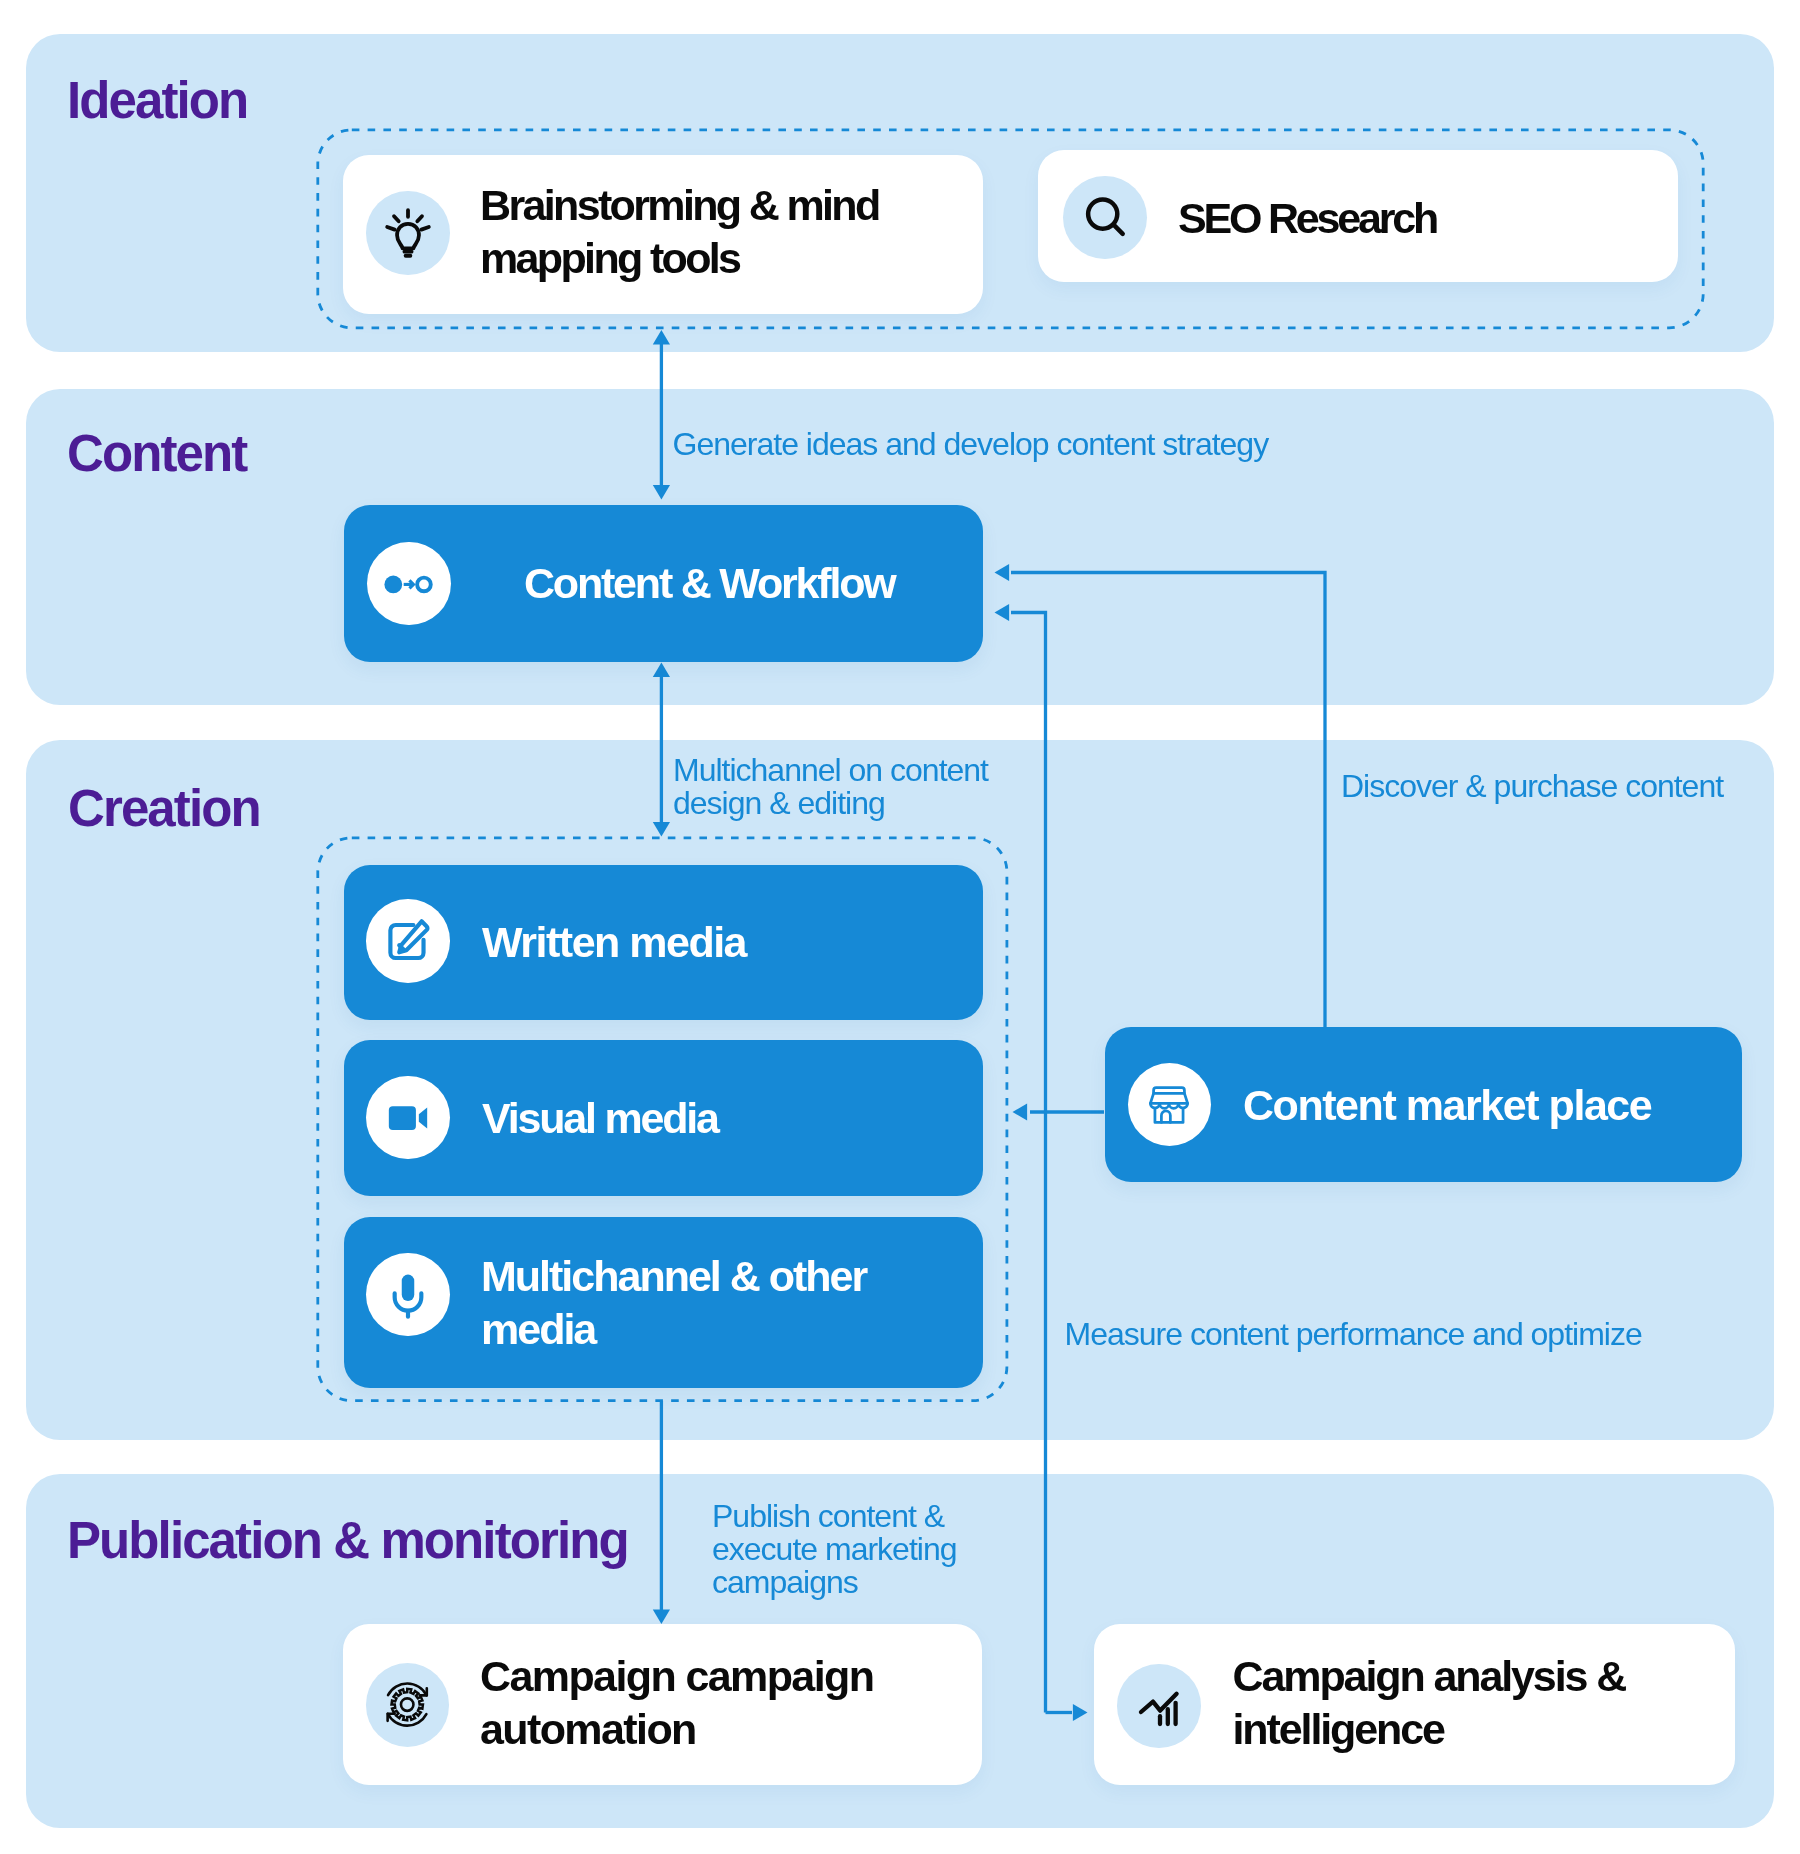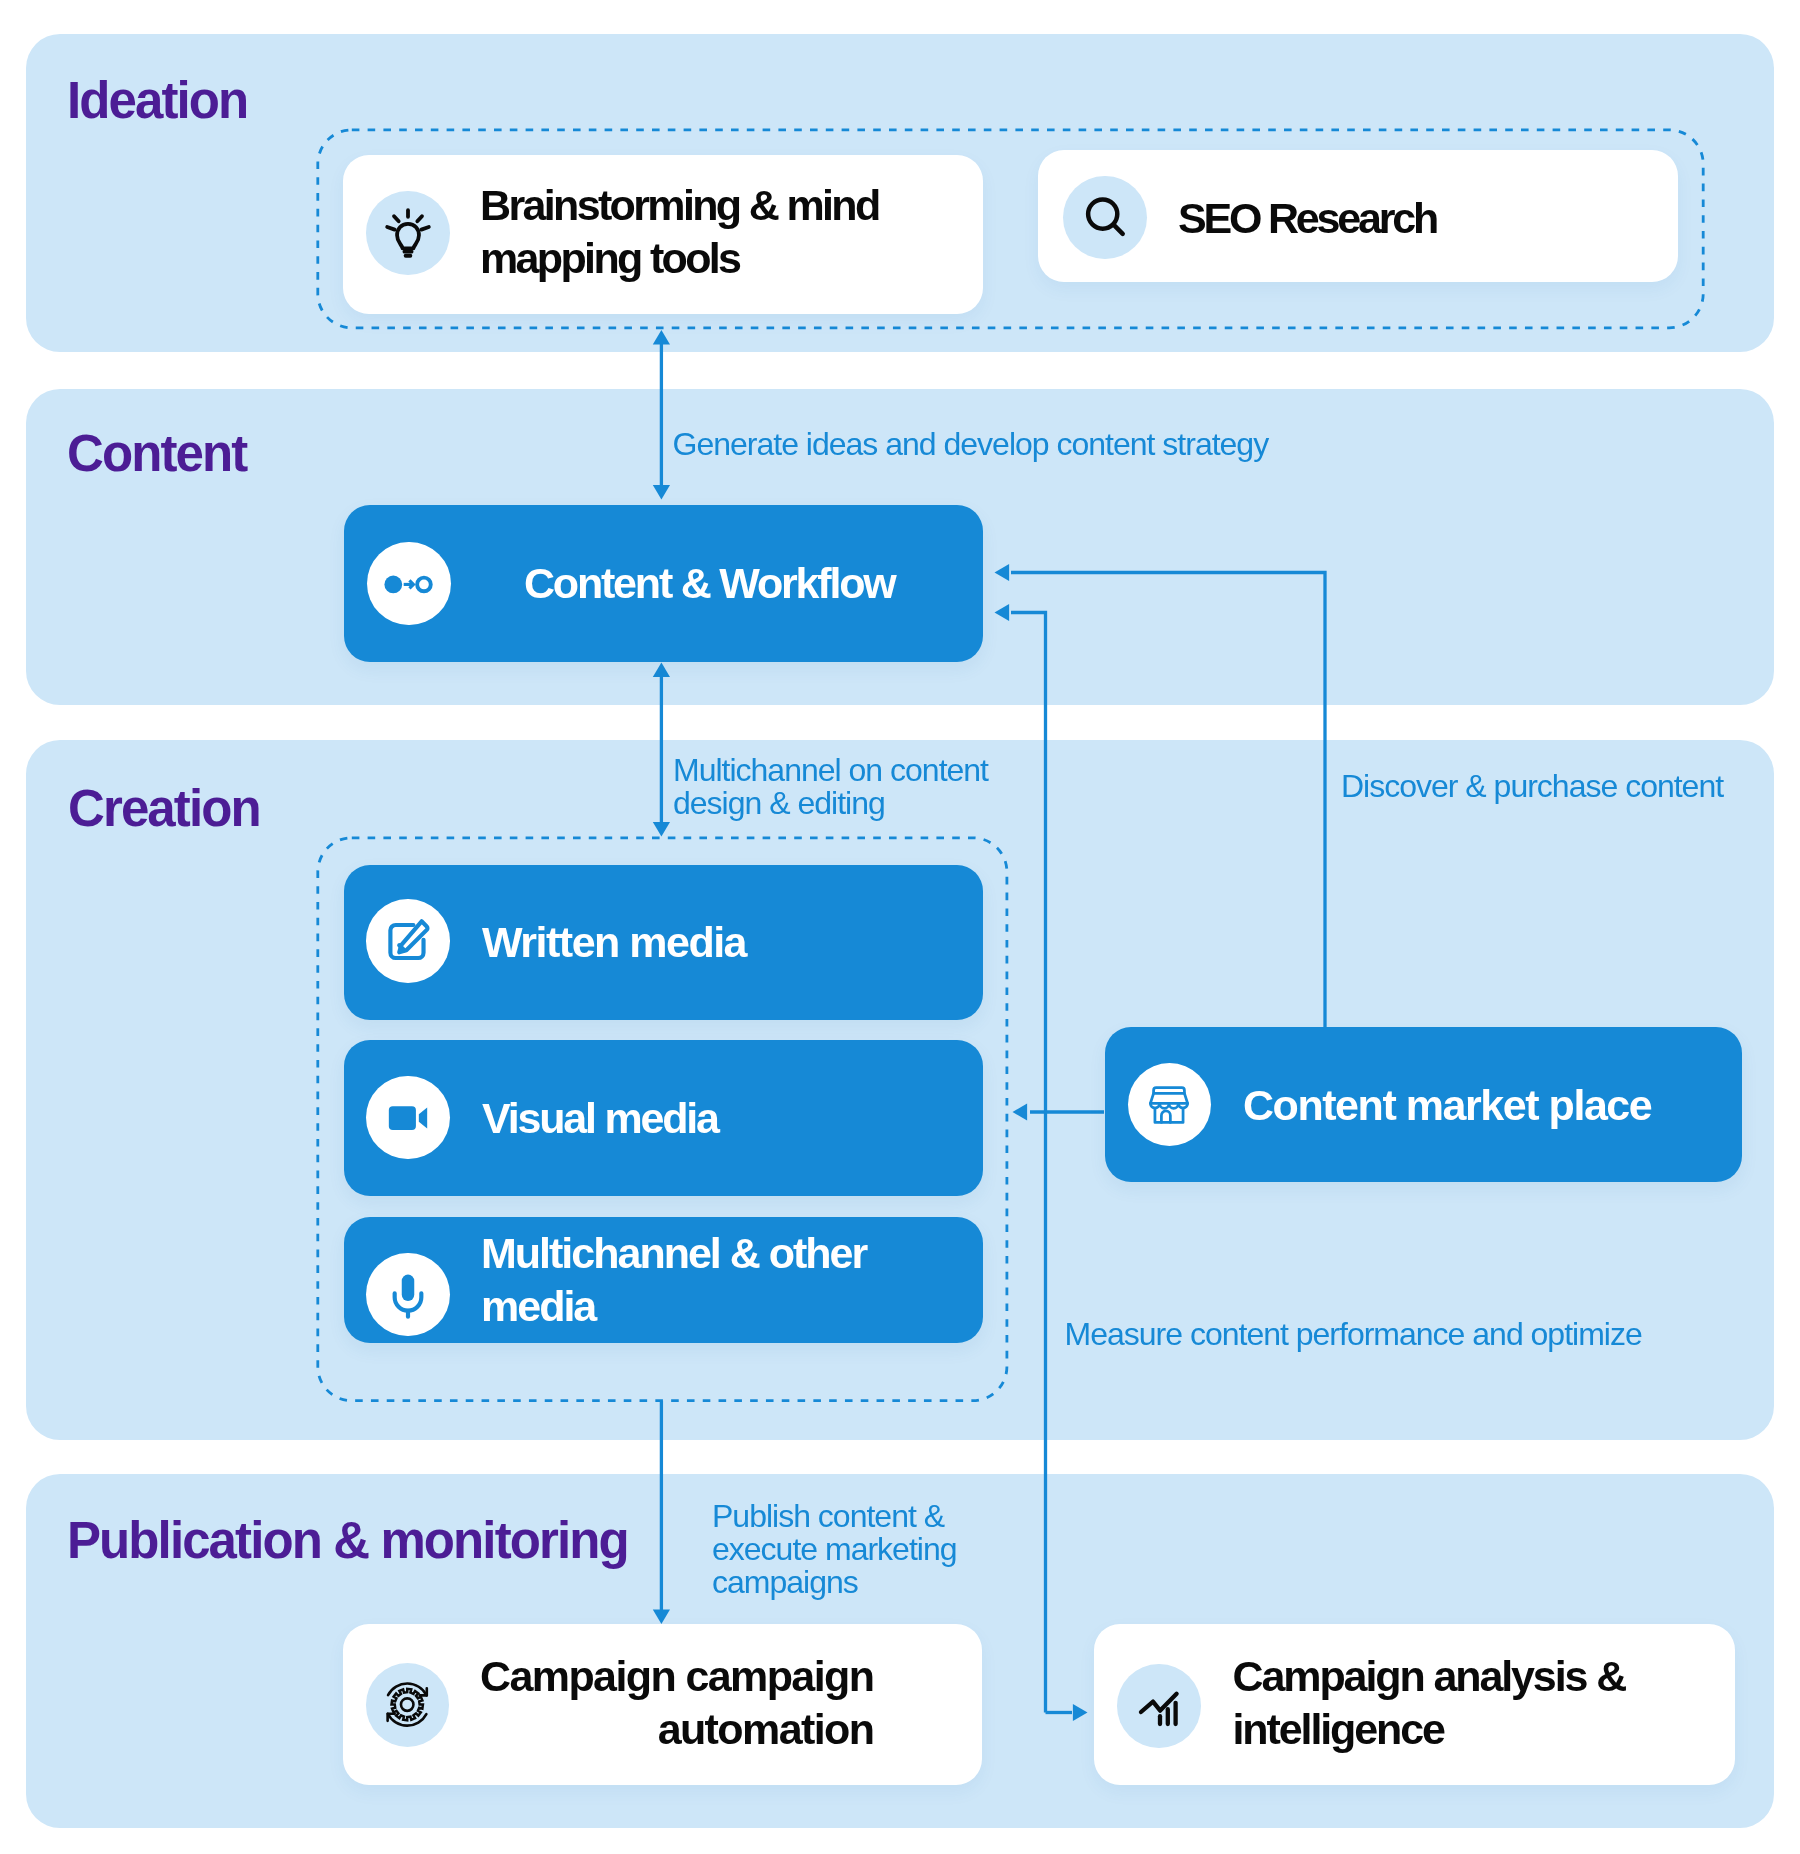--- a/index.html
+++ b/index.html
@@ -125,21 +125,21 @@
     <span class="chip white" style="left:22.8px;top:36.25px;width:83.5px;height:83.5px;margin-left:0px;margin-top:0px;">
         <svg viewBox="0 0 24 24" width="50" height="50">
 <rect x="2.8" y="6.3" width="13.0" height="11.4" rx="1.9" fill="#1689d6"></rect>
 <path d="M21.2 7.0 v10.0 l-4.0 -3.2 V10.2 z" fill="#1689d6"></path>
 </svg>
       </span>
     <span class="card-label light" style="left:138.5px;top:50%;transform:translateY(calc(-50% + 0px));letter-spacing:-2.2px;">
         <span style="display:block;">Visual media</span>
       </span>
   </div>
-  <div class="card blue" style="left:343.5px;top:1217px;width:639.5px;height:126px;">
+  <div class="card blue" style="left:343.5px;top:1217px;width:639.5px;height:171px;">
     <span class="chip white" style="left:22.8px;top:35.75px;width:83.5px;height:83.5px;margin-left:0px;margin-top:0px;">
         <svg viewBox="0 0 24 24" width="50" height="50">
 <rect x="9.0" y="2.2" width="6.0" height="12.7" rx="3.0" fill="#1689d6"></rect>
 <path d="M5.6 11.2 v1.9 c0 3.55 2.85 6.4 6.4 6.4 s6.4 -2.85 6.4 -6.4 v-1.9" fill="none" stroke="#1689d6" stroke-width="2.0" stroke-linecap="round"></path>
 <path d="M12 19.6 v2.8" fill="none" stroke="#1689d6" stroke-width="2.0" stroke-linecap="round"></path>
 </svg>
       </span>
     <span class="card-label light" style="left:137.5px;top:50%;transform:translateY(calc(-50% + -0.5px));letter-spacing:-2px;">
         <span style="display:block;">Multichannel &amp; other</span>
         <span style="display:block;">media</span>
@@ -165,21 +165,21 @@
 <path d="M2.9 7.25 A10.4 10.4 0 0 1 21.4 7.4" fill="none" stroke="#0a0a0a" stroke-width="1.25" stroke-linecap="round"></path>
 <path d="M18.1 7.4 h3.4 v-3.4" fill="none" stroke="#0a0a0a" stroke-width="1.25" stroke-linecap="round" stroke-linejoin="round"></path>
 <path d="M21.3 16.35 A10.4 10.4 0 0 1 2.8 16.2" fill="none" stroke="#0a0a0a" stroke-width="1.25" stroke-linecap="round"></path>
 <path d="M6.1 16.2 H2.7 v3.4" fill="none" stroke="#0a0a0a" stroke-width="1.25" stroke-linecap="round" stroke-linejoin="round"></path>
 <path d="M19.65 11.80 L19.39 13.75 L17.85 13.34 L17.25 14.78 L18.64 15.57 L17.44 17.14 L16.31 16.01 L15.07 16.95 L15.88 18.34 L14.05 19.09 L13.64 17.55 L12.10 17.75 L12.10 19.35 L10.15 19.09 L10.56 17.55 L9.12 16.95 L8.33 18.34 L6.76 17.14 L7.89 16.01 L6.95 14.78 L5.56 15.58 L4.81 13.75 L6.35 13.34 L6.15 11.80 L4.55 11.80 L4.81 9.85 L6.35 10.26 L6.95 8.83 L5.56 8.03 L6.76 6.46 L7.89 7.59 L9.12 6.65 L8.32 5.26 L10.15 4.51 L10.56 6.05 L12.10 5.85 L12.10 4.25 L14.05 4.51 L13.64 6.05 L15.07 6.65 L15.87 5.26 L17.44 6.46 L16.31 7.59 L17.25 8.82 L18.64 8.02 L19.39 9.85 L17.85 10.26 L18.05 11.80 Z" fill="none" stroke="#0a0a0a" stroke-width="1.18" stroke-linejoin="miter"></path>
 <circle cx="12.1" cy="11.8" r="3.0" fill="none" stroke="#0a0a0a" stroke-width="1.25"></circle>
 </svg>
       </span>
     <span class="card-label dark" style="left:137.5px;top:50%;transform:translateY(calc(-50% + -2.5px));letter-spacing:-1.6px;">
         <span style="display:block;">Campaign campaign</span>
-        <span style="display:block;text-align:right;">automation</span>
+        <span style="display:block;">automation</span>
       </span>
   </div>
   <div class="card white" style="left:1094px;top:1624.4px;width:641px;height:160.8px;">
     <span class="chip light" style="left:23px;top:39.85px;width:83.5px;height:83.5px;margin-left:0px;margin-top:0px;">
         <svg viewBox="0 0 24 24" width="48" height="48">
 <path d="M3.0 15.0 L9.0 9.8 L12.6 14.3 L20.8 5.9" fill="none" stroke="#0a0a0a" stroke-width="2.15" stroke-linecap="round" stroke-linejoin="round"></path>
 <path d="M12.5 17.1 v3.9" stroke="#0a0a0a" stroke-width="2.15" stroke-linecap="round"></path>
 <path d="M16.4 13.6 v7.4" stroke="#0a0a0a" stroke-width="2.15" stroke-linecap="round"></path>
 <path d="M20.3 10.4 v10.6" stroke="#0a0a0a" stroke-width="2.15" stroke-linecap="round"></path>
 </svg>

